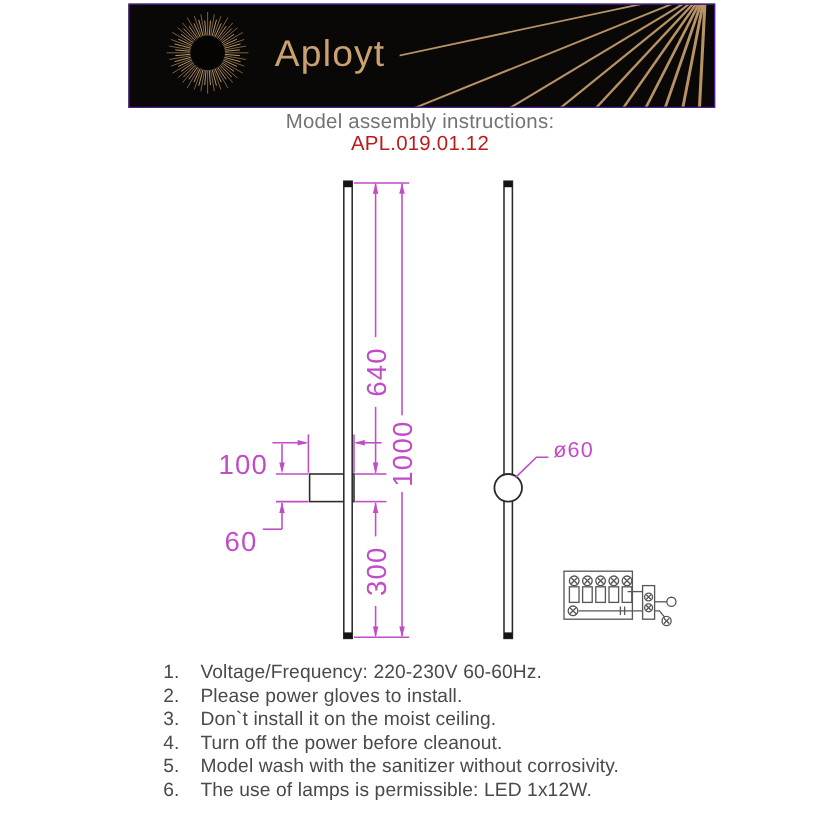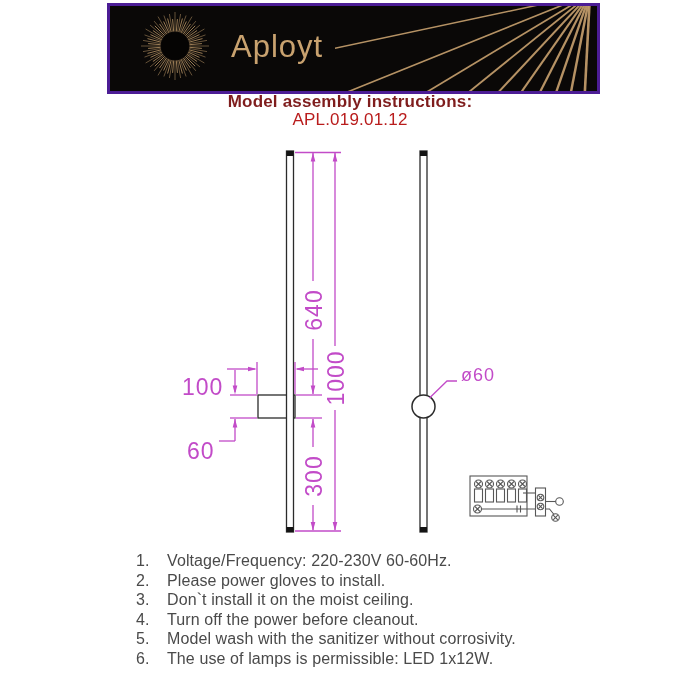--- a/index.html
+++ b/index.html
@@ -1,29 +1,29 @@
 <!DOCTYPE html>
 <html><head>
 <meta charset="utf-8">
 <style>
   html,body{margin:0;padding:0;background:#fff;}
   .page{position:relative;width:700px;height:700px;background:#fff;overflow:hidden;
         font-family:"Liberation Sans",sans-serif;}
 
   
   .banner{position:absolute;left:107px;top:3px;width:487px;height:85px;
-          background:var(--banner-black,#0a0807);border:3px solid #4c1d95;overflow:hidden;}
+          background:var(--banner-black,#0a0807);border:1px solid #4c1d95;overflow:hidden;}
   .sunburst{position:absolute;left:0px;top:-25px;width:130px;height:130px;}
   .brand{position:absolute;left:121px;top:23px;font-size:31px;font-weight:500;
          letter-spacing:1px;color:var(--brand-gold,#c9a26f);}
   .corner-rays{position:absolute;right:0;top:0;width:262px;height:85px;}
 
   
   .title-1{position:absolute;left:0;top:92px;width:700px;text-align:center;
-           font-size:17px;font-weight:700;color:#7f1d1d;letter-spacing:.2px;}
+           font-size:17px;font-weight:400;color:#737373;letter-spacing:.2px;}
   .title-2{position:absolute;left:0;top:110px;width:700px;text-align:center;
            font-size:17px;font-weight:500;color:#b91c1c;letter-spacing:.2px;}
 
   
   .drawing{position:absolute;left:0;top:0;width:700px;height:700px;}
   .dim{position:absolute;color:var(--dim-magenta,#c24bc8);font-size:23px;
        white-space:nowrap;letter-spacing:1px;line-height:1;}
   .dim-rot{transform:translate(-50%,-50%) rotate(-90deg);}
   .dim-100{left:182px;top:357px;margin-top:19px;}
   .dim-60{left:187px;top:440px;}

